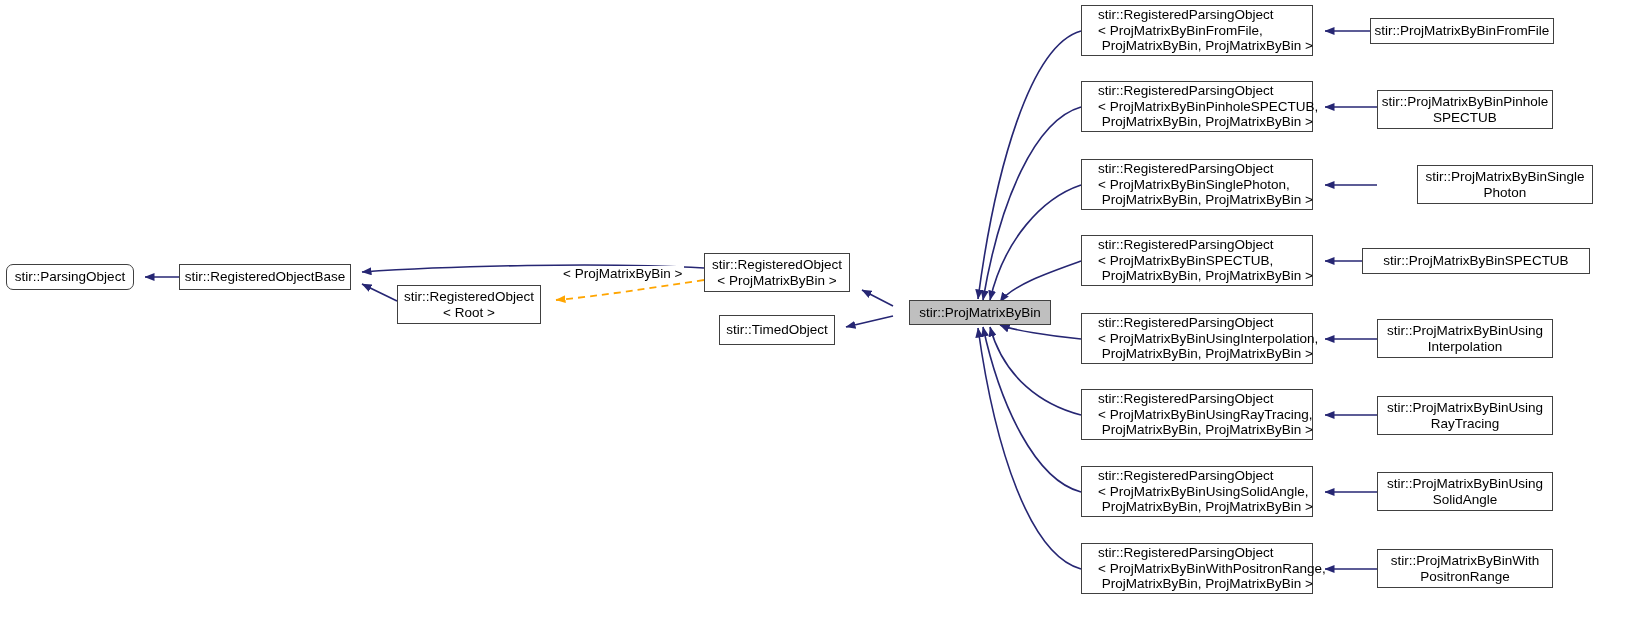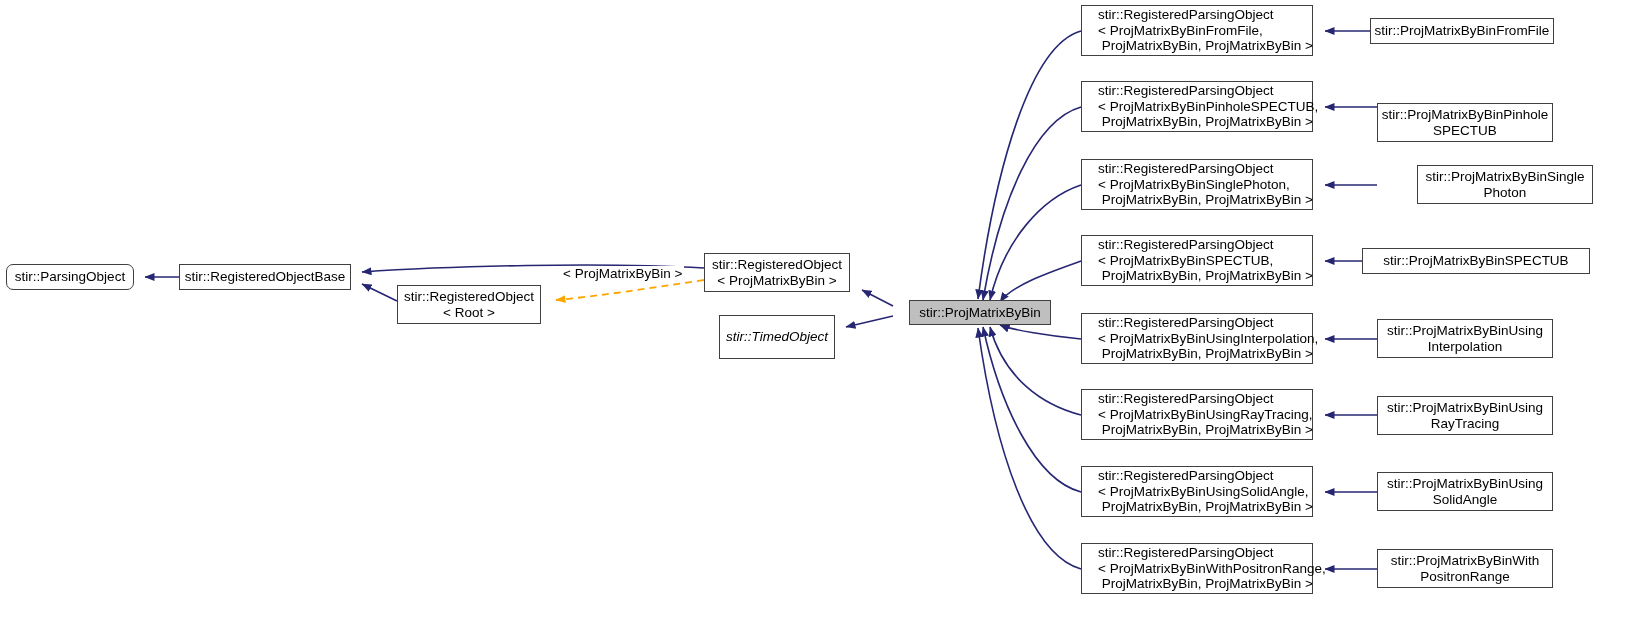--- a/index.html
+++ b/index.html
@@ -129,21 +129,21 @@
   <div class="node" style="left:397px; top:285px; width:144px; height:39px;">
     <span class="ln">stir::RegisteredObject</span>
     <span class="ln">&lt; Root &gt;</span>
   </div>
 
   <div class="node" style="left:704px; top:253px; width:146px; height:39px;">
     <span class="ln">stir::RegisteredObject</span>
     <span class="ln">&lt; ProjMatrixByBin &gt;</span>
   </div>
 
-  <div class="node" style="left:719px; top:315px; width:116px; height:44px;font-style:italic;">
+  <div class="node" style="left:719px; top:315px; width:116px; height:30px;">
     <span class="ln">stir::TimedObject</span>
   </div>
 
   <div class="node current" style="left:893px; top:300px; width:142px; height:25px;">
     <span class="ln">stir::ProjMatrixByBin</span>
   </div>
 
   <div class="node tmpl" style="left:1081px; top:5px; width:232px; height:51px;">
     <span class="ln">stir::RegisteredParsingObject</span>
     <span class="ln">&lt; ProjMatrixByBinFromFile,</span>
@@ -189,21 +189,21 @@
   <div class="node tmpl" style="left:1081px; top:543px; width:232px; height:51px;">
     <span class="ln">stir::RegisteredParsingObject</span>
     <span class="ln">&lt; ProjMatrixByBinWithPositronRange,</span>
     <span class="ln"> ProjMatrixByBin, ProjMatrixByBin &gt;</span>
   </div>
 
   <div class="node" style="left:1370px; top:18px; width:184px; height:26px;">
     <span class="ln">stir::ProjMatrixByBinFromFile</span>
   </div>
 
-  <div class="node" style="left:1377px; top:103px; width:176px; height:39px;justify-content:center;">
+  <div class="node" style="left:1377px; top:90px; width:176px; height:39px;justify-content:center;">
     <span class="ln">stir::ProjMatrixByBinPinhole</span>
     <span class="ln">SPECTUB</span>
   </div>
 
   <div class="node" style="left:1377px; top:165px; width:176px; height:39px;margin-left:40px;">
     <span class="ln">stir::ProjMatrixByBinSingle</span>
     <span class="ln">Photon</span>
   </div>
 
   <div class="node" style="left:1362px; top:248px; width:228px; height:26px;">

